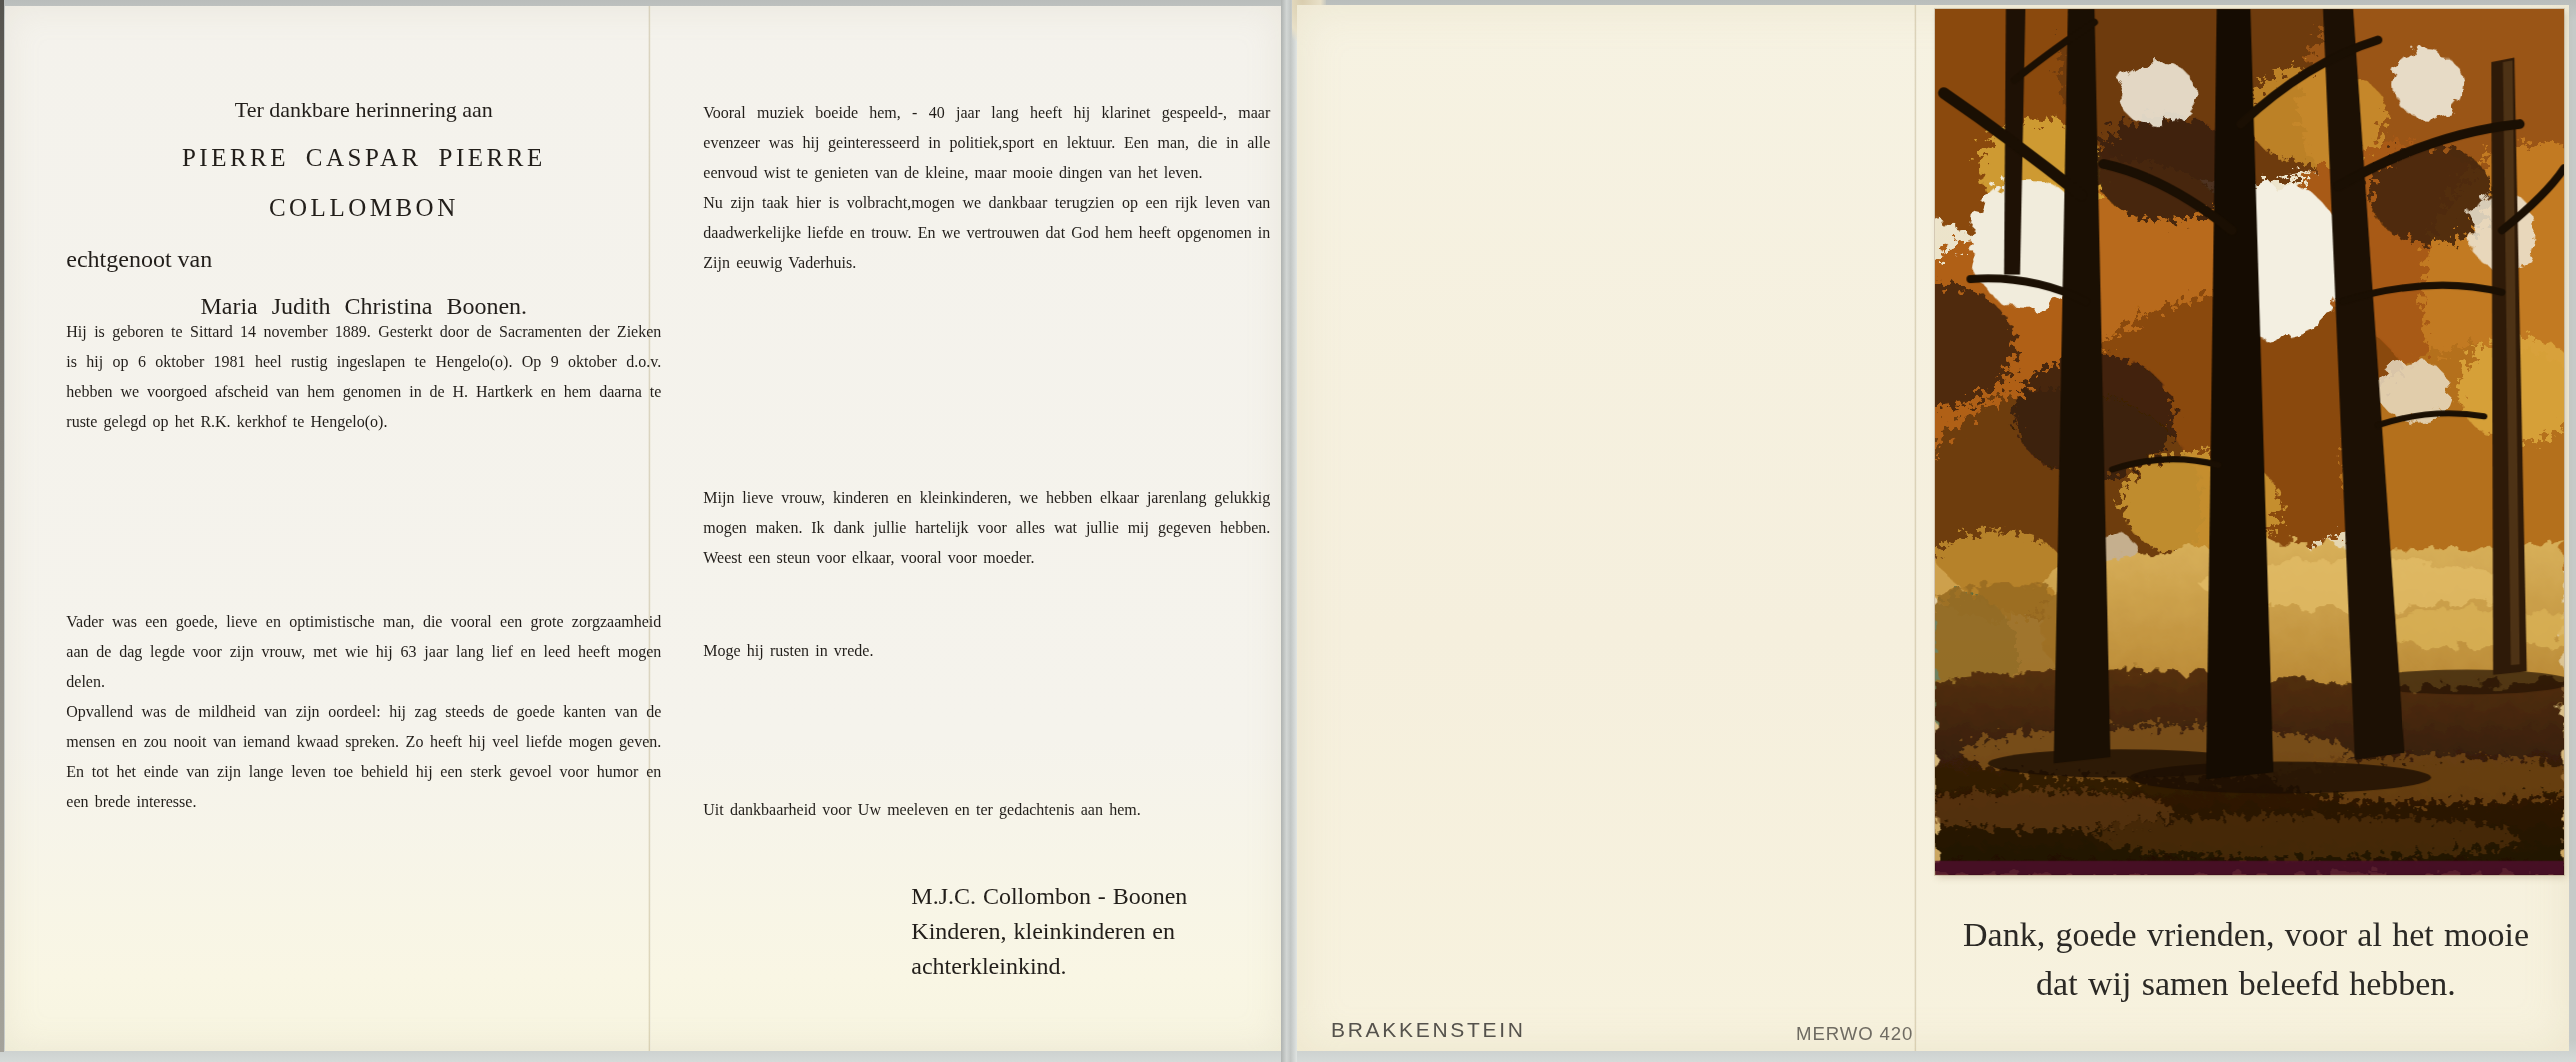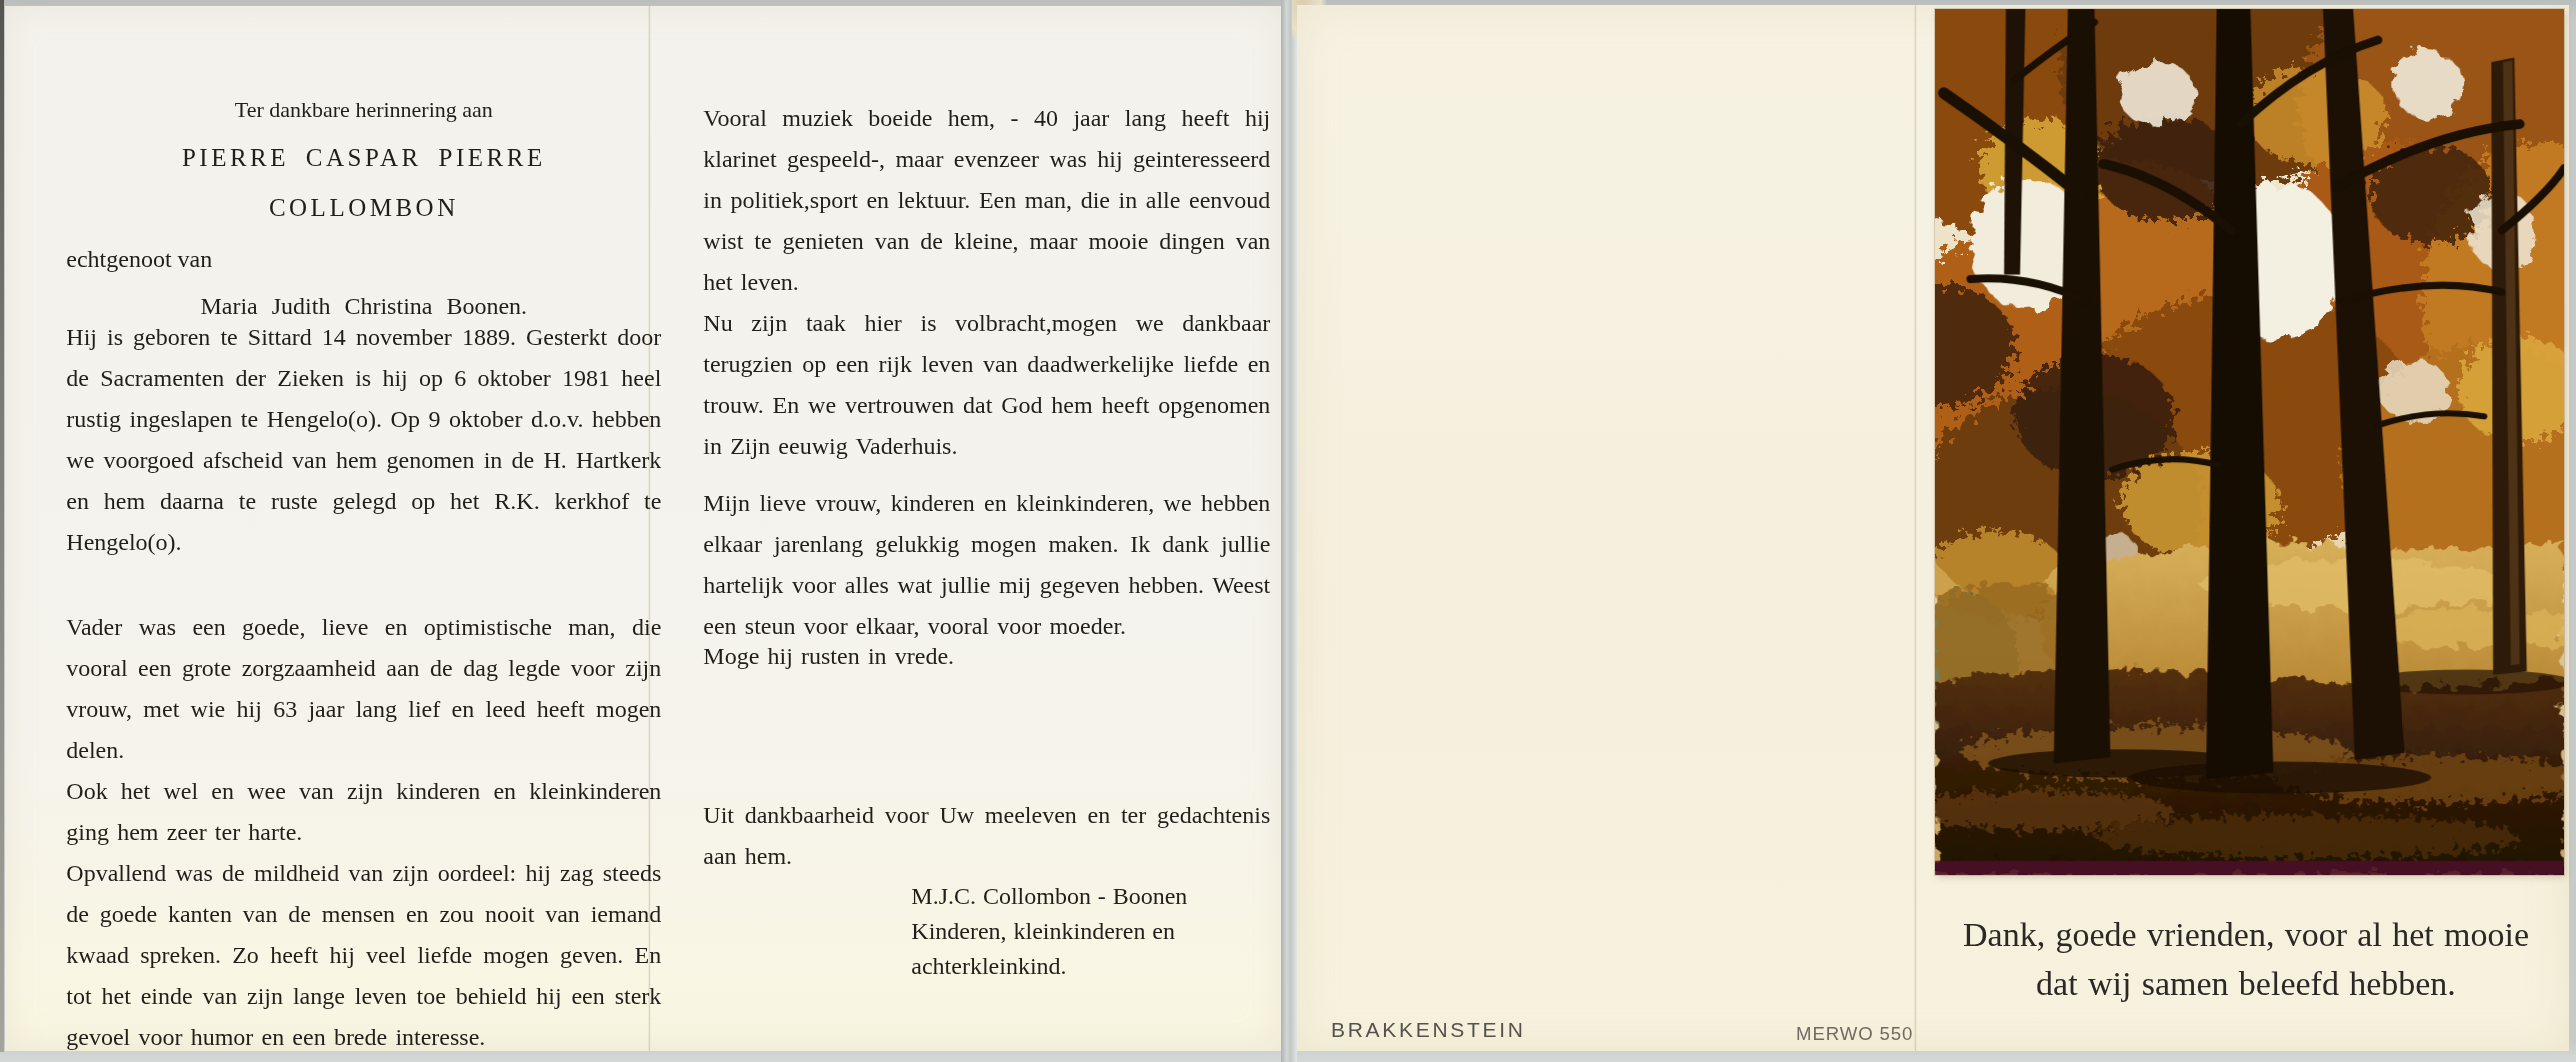--- a/index.html
+++ b/index.html
@@ -23,21 +23,21 @@
   }
   .crease-left{
     position:absolute;left:643px;top:0;width:2.7px;height:1045px;
     background:linear-gradient(90deg,rgba(170,155,110,0) 0%,rgba(170,155,110,.35) 50%,rgba(255,255,250,.5) 100%);
   }
   .col{position:absolute;top:0;height:1045px;}
   .col1{left:61px;width:595px;}
   .col2{left:698px;width:567px;}
   .tblock{position:absolute;left:0;width:100%;margin:0;}
   .body-text{
-    font-size:24px;line-height:41px;text-align:justify;word-spacing:2.2px;
+    font-size:16px;line-height:30px;text-align:justify;word-spacing:2.2px;
   }
   .body-text p{margin:0;}
   .centered{text-align:center;}
   .intro-line{font-size:22px;}
   .name-caps{font-size:25px;letter-spacing:3.5px;word-spacing:7px;}
   .sig{padding-left:208px;line-height:35px;font-size:24px;text-align:left;word-spacing:0.9px;}
   
   .fold-gap{
     position:absolute;left:1281px;top:0;width:16px;height:1062px;
     background:linear-gradient(90deg,#aeb2b0 0%,#d2d6d4 35%,#c2c6c4 60%,#e0e4e2 100%);
@@ -103,21 +103,20 @@
       <p class="tblock centered intro-line b-intro">Ter dankbare herinnering aan</p>
       <p class="tblock centered name-caps b-name1">PIERRE CASPAR PIERRE</p>
       <p class="tblock b-echt">echtgenoot van</p>
       <p class="tblock centered name-caps b-name2">COLLOMBON</p>
       <p class="tblock centered b-spouse">Maria Judith Christina Boonen.</p>
       <div class="tblock body-text b-birth">
         <p>Hij is geboren te Sittard 14 november 1889. Gesterkt door de Sacramenten der Zieken is hij op 6 oktober 1981 heel rustig ingeslapen te Hengelo(o). Op 9 oktober d.o.v. hebben we voorgoed afscheid van hem genomen in de H. Hartkerk en hem daarna te ruste gelegd op het R.K. kerkhof te Hengelo(o).</p>
       </div>
       <div class="tblock body-text b-father">
         <p>Vader was een goede, lieve en optimistische man, die vooral een grote zorgzaamheid aan de dag legde voor zijn vrouw, met wie hij 63 jaar lang lief en leed heeft mogen delen.</p>
-        <p>Ook het wel en wee van zijn kinderen en kleinkinderen ging hem zeer ter harte.</p>
         <p>Opvallend was de mildheid van zijn oordeel: hij zag steeds de goede kanten van de mensen en zou nooit van iemand kwaad spreken. Zo heeft hij veel liefde mogen geven. En tot het einde van zijn lange leven toe behield hij een sterk gevoel voor humor en een brede interesse.</p>
       </div>
     </div>
 
     <div class="col col2">
       <div class="tblock body-text b-music">
         <p>Vooral muziek boeide hem, - 40 jaar lang heeft hij klarinet gespeeld-, maar evenzeer was hij geinteresseerd in politiek,sport en lektuur. Een man, die in alle eenvoud wist te genieten van de kleine, maar mooie dingen van het leven.</p>
         <p>Nu zijn taak hier is volbracht,mogen we dankbaar terugzien op een rijk leven van daadwerkelijke liefde en trouw. En we vertrouwen dat God hem heeft opgenomen in Zijn eeuwig Vaderhuis.</p>
       </div>
       <div class="tblock body-text b-family">
@@ -136,21 +135,21 @@
   </div>
   <div class="edge-dark-left"></div>
 
   <div class="fold-gap"></div>
   <div class="fold-notch"></div>
 
   <div class="card-right">
     <div class="crease-right"></div>
 
     <span class="printer-mark">BRAKKENSTEIN</span>
-    <span class="print-code">MERWO 550</span>
+    <span class="print-code">MERWO 420</span>
 
     <div class="photo">
       <svg viewBox="0 0 710 978" preserveAspectRatio="none" aria-hidden="true">
         <defs>
           <filter id="rough" x="-20%" y="-20%" width="140%" height="140%">
             <feTurbulence type="fractalNoise" baseFrequency="0.055" numOctaves="3" seed="7" result="n"></feTurbulence>
             <feDisplacementMap in="SourceGraphic" in2="n" scale="26"></feDisplacementMap>
           </filter>
           <filter id="rough2" x="-20%" y="-20%" width="140%" height="140%">
             <feTurbulence type="fractalNoise" baseFrequency="0.12" numOctaves="3" seed="11" result="n"></feTurbulence>

